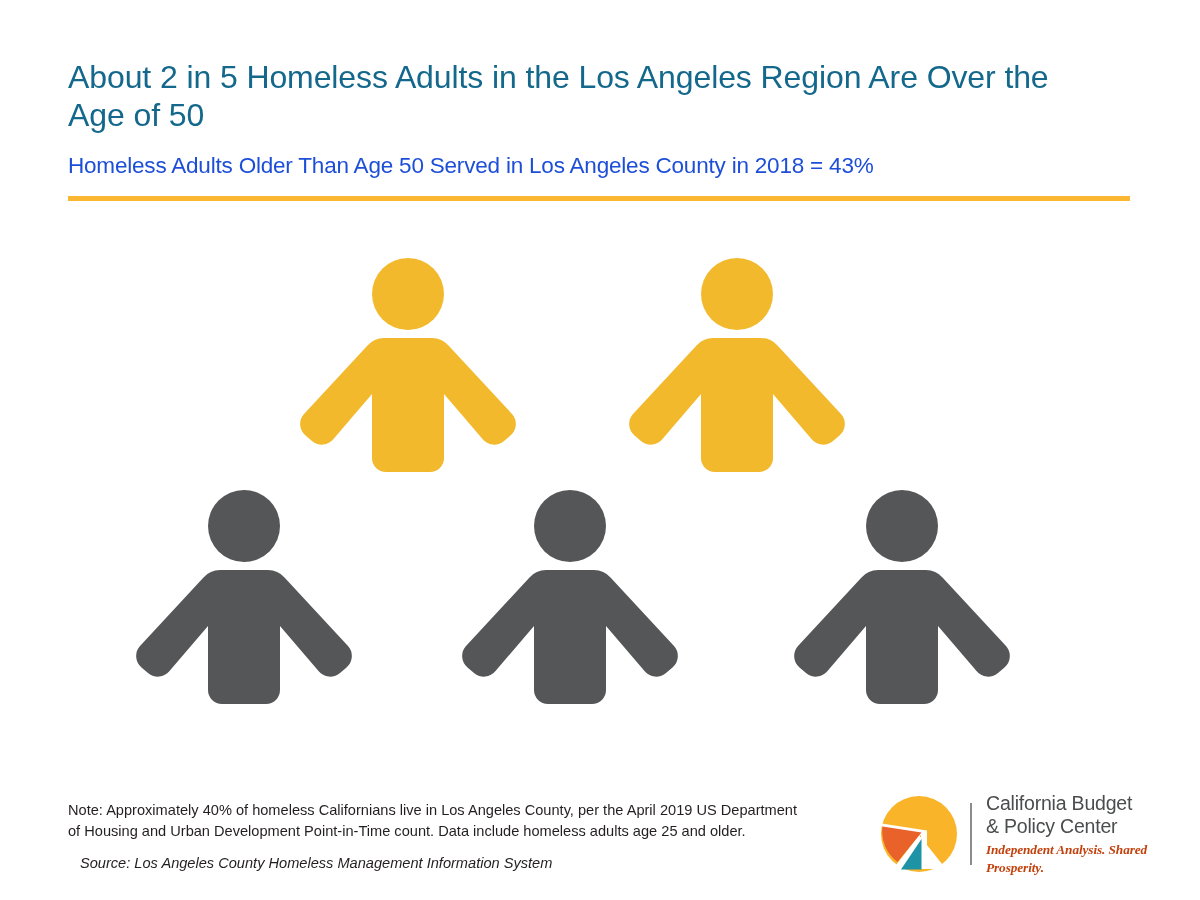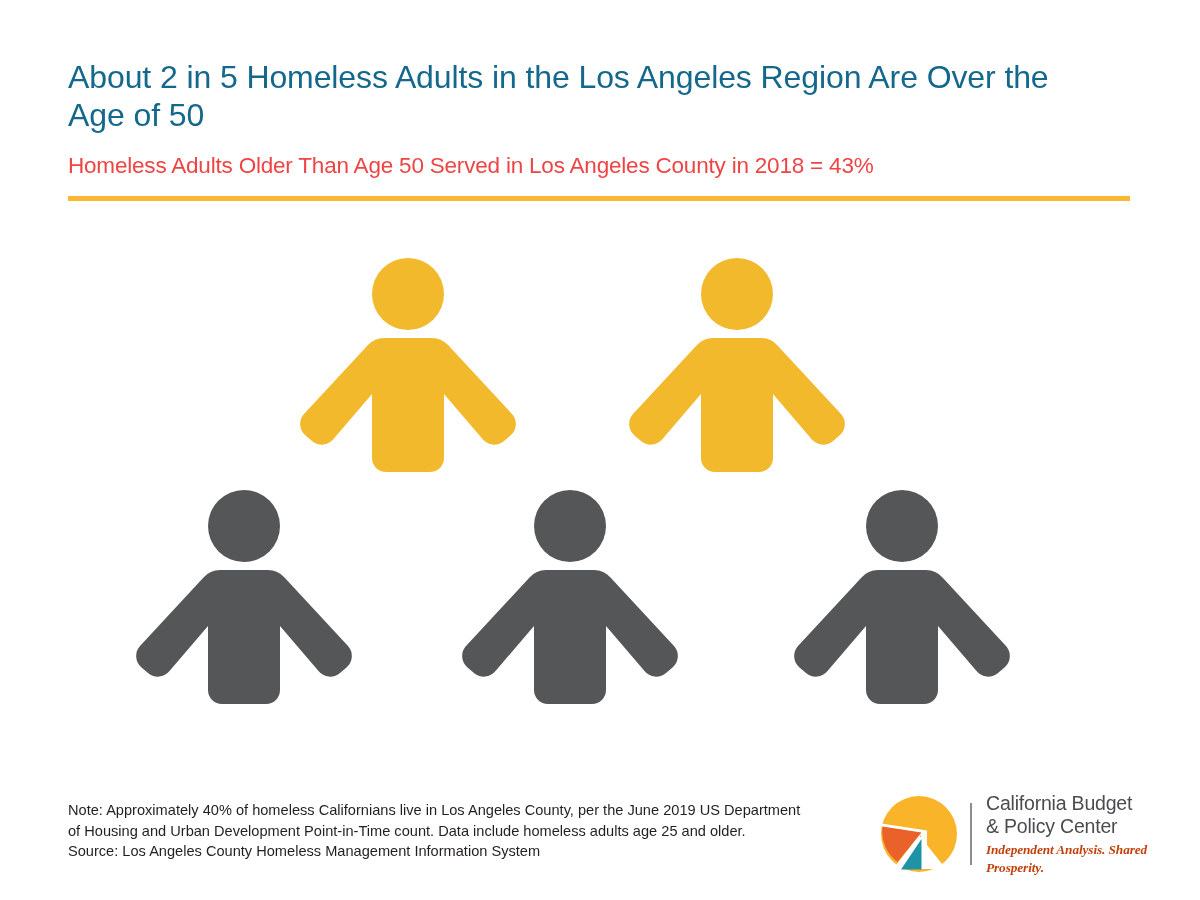--- a/index.html
+++ b/index.html
@@ -32,21 +32,21 @@
     color: #14688c;
     letter-spacing: -0.1px;
     margin: 0;
     max-width: 1020px;
   }
   #chart-subtitle {
     font-family: "Liberation Sans", sans-serif;
     font-size: 22.5px;
     line-height: 28px;
     font-weight: 400;
-    color: #ef4444;
+    color: #1d4ed8;
     margin: 18px 0 0 0;
     letter-spacing: -0.2px;
   }
   #title-rule {
     position: absolute;
     left: 68px;
     top: 196px;
     width: 1062px;
     height: 5px;
     background: #fbb731;
@@ -74,21 +74,21 @@
     position: absolute;
     left: 68px;
     top: 800px;
     width: 740px;
     font-family: "Liberation Sans", sans-serif;
     font-size: 14.6px;
     line-height: 20.5px;
     color: #231f20;
   }
   #note-line { margin: 0; }
-  #source-line { margin: 0; }
+  #source-line { margin: 12px; font-style: italic; }
 
   
   #logo {
     position: absolute;
     left: 880px;
     top: 792px;
     width: 290px;
     height: 84px;
     display: flex;
     align-items: center;
@@ -275,21 +275,21 @@
                  L71.5 89.5
                  A22 22 0 0 1 88 82
                  Z"></path>
       </g>
     </svg>
   </div>
 
 </div>
 
 <div id="footnotes">
-  <p id="note-line">Note: Approximately 40% of homeless Californians live in Los Angeles County, per the June 2019 US Department of Housing and Urban Development Point-in-Time count. Data include homeless adults age 25 and older.</p>
+  <p id="note-line">Note: Approximately 40% of homeless Californians live in Los Angeles County, per the April 2019 US Department of Housing and Urban Development Point-in-Time count. Data include homeless adults age 25 and older.</p>
   <p id="source-line">Source: Los Angeles County Homeless Management Information System</p>
 </div>
 
 <div id="logo">
   <div id="logo-mark">
     <svg width="78" height="78" viewBox="0 0 78 78" xmlns="http://www.w3.org/2000/svg">
 
       <circle cx="39" cy="39" r="38" fill="#f9b42a"></circle>
 
       <path d="M1.5 28.5 L47 35.5 L47 74 L41 74 L41 40.5 L3.5 35.5 Z" fill="#ffffff"></path>

